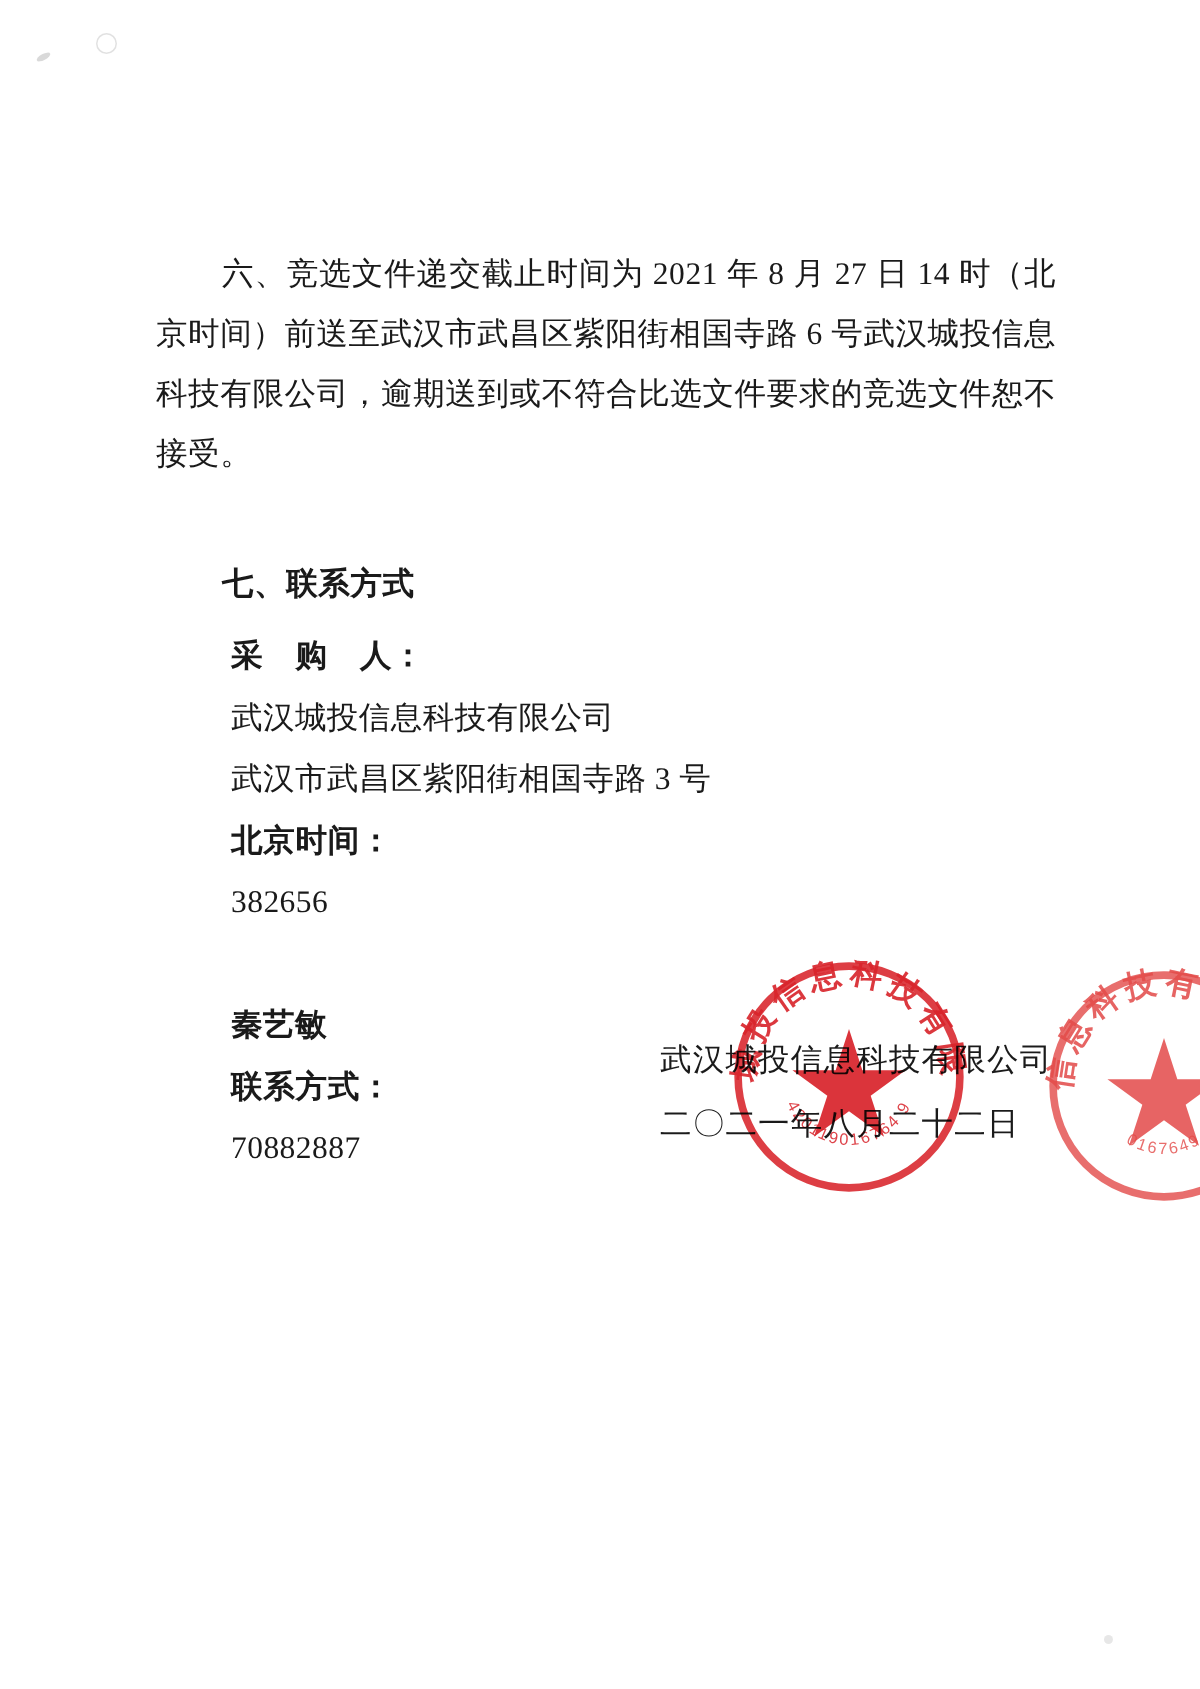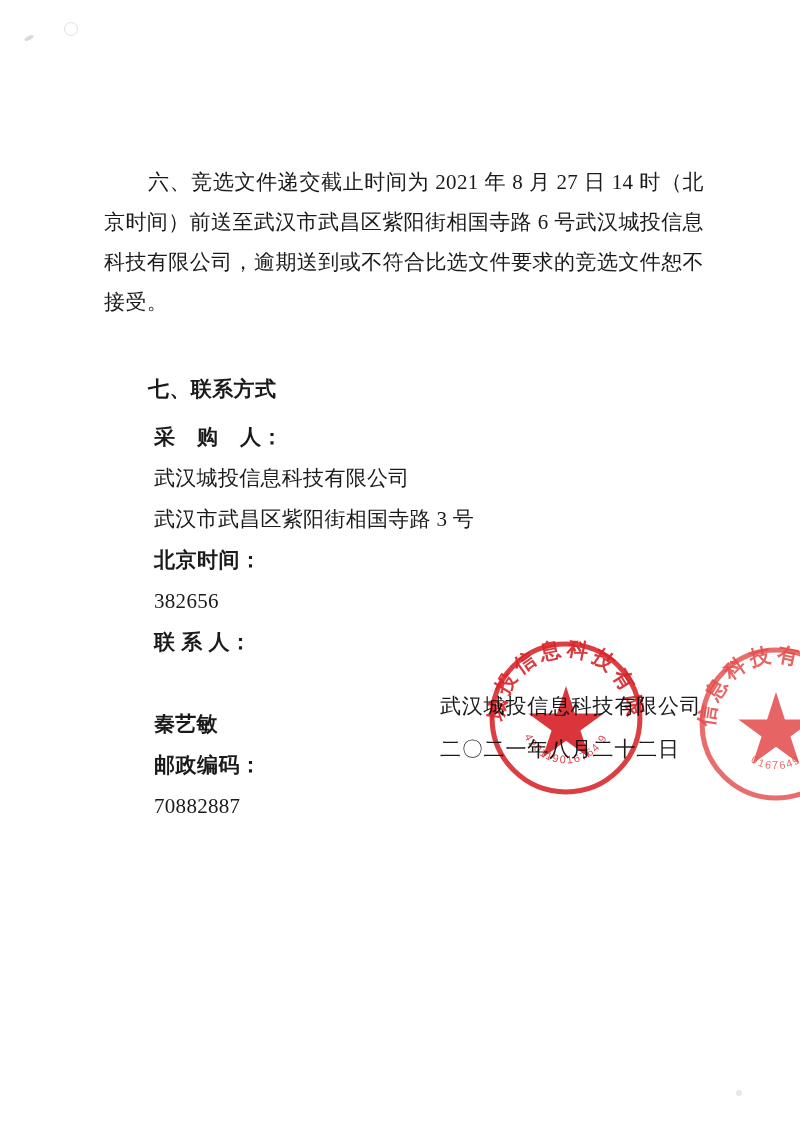--- a/index.html
+++ b/index.html
@@ -166,25 +166,24 @@
         <span class="info-value">武汉城投信息科技有限公司</span>
       </li>
       <li class="info-row">
         <span class="info-value">武汉市武昌区紫阳街相国寺路 3 号</span>
       </li>
       <li class="info-row">
         <span class="info-label">北京时间：</span>
         <span class="info-value">382656</span>
       </li>
       <li class="info-row">
-        <span class="info-label">联 系 人：</span>
         <span class="info-value bold">秦艺敏</span>
       </li>
       <li class="info-row">
-        <span class="info-label">邮政编码：</span>
+        <span class="info-label">联系方式：</span>
         <span class="info-value">70882887</span>
       </li>
     </ul>
   </div>
 
   <div class="signature-block">
     <div class="sig-line">武汉城投信息科技有限公司</div>
     <div class="sig-line">二〇二一年八月二十二日</div>
   </div>
 

